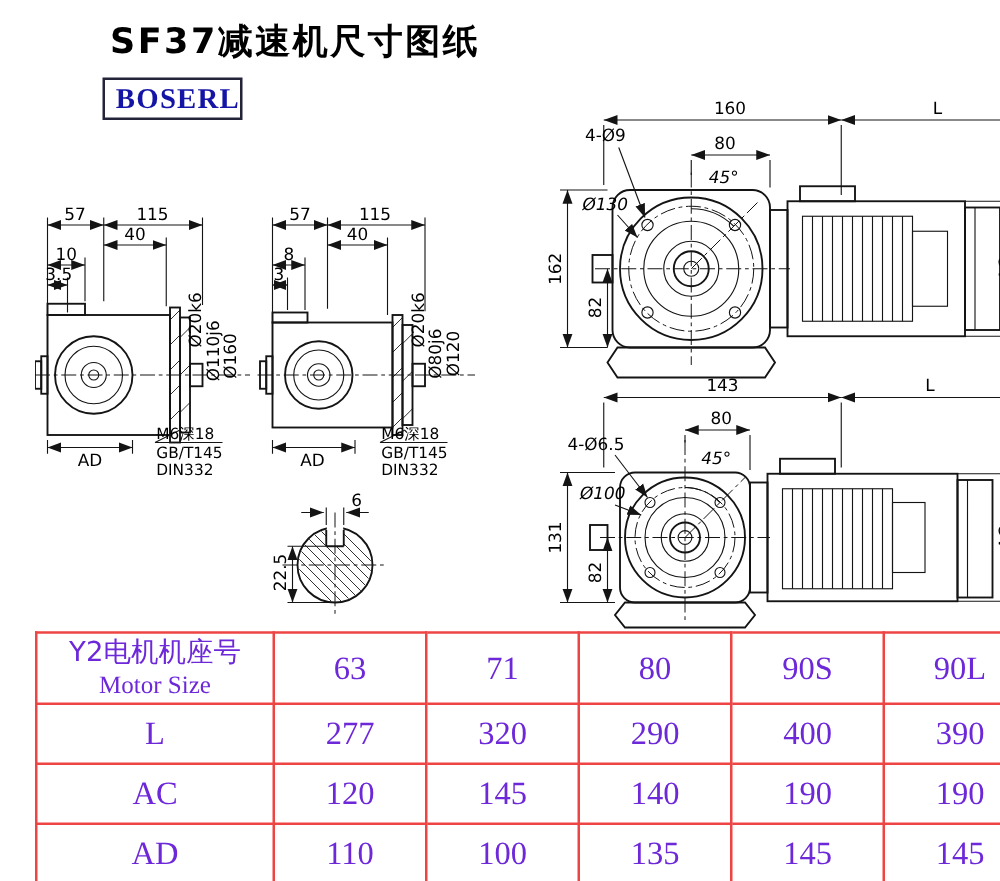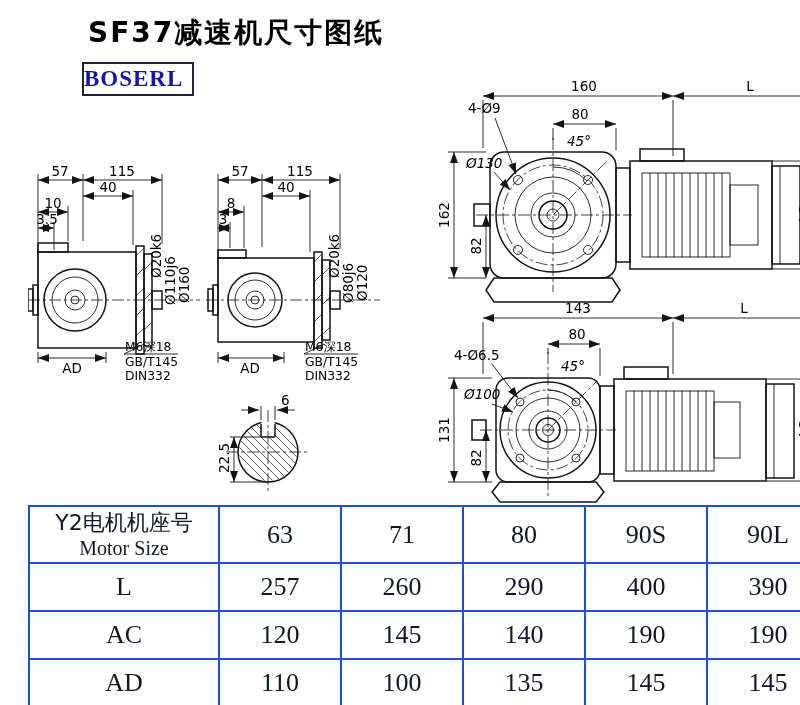--- a/index.html
+++ b/index.html
@@ -8,21 +8,21 @@
     width:800px; height:705px; position:relative; overflow:hidden;
     font-family:"DejaVu Sans","Liberation Sans",sans-serif; color:#000;
   }
   .page { position:absolute; left:0; top:0; width:800px; height:705px; background:#fff;margin-left:28px; }
   .title {
     position:absolute; left:60px; top:14px; font-size:28px; font-weight:bold;
     letter-spacing:2px; color:#000; font-family:"DejaVu Sans",sans-serif;
   }
   .brand-box {
     position:absolute; left:54px; top:62px; width:112px; height:34px;
-    border:2px solid #23233a; display:flex; align-items:center; justify-content:flex-start;
+    border:2px solid #23233a; display:flex; align-items:center; justify-content:flex-end;
     background:#fff;
   }
   .brand {
     font-family:"Liberation Serif","DejaVu Serif",serif; font-weight:bold;
     font-size:23px; color:#1414a6; letter-spacing:1px;
   }
   svg.drawing { position:absolute; left:0; top:0; }
 
   
   .ol { fill:none; stroke:#141414; stroke-width:1.5; }
@@ -34,22 +34,22 @@
   text.sm { font-size:12.3px; }
   .mid { text-anchor:middle; }
   .it { font-style:italic; }
 
   
   table.dim-table {
     position:absolute; left:0; top:505px; width:800px; height:200px;
     border-collapse:collapse; table-layout:fixed; background:#fff;
   }
   table.dim-table td {
-    border:2px solid #1d4ed8; text-align:center; vertical-align:middle;
-    font-family:"Liberation Serif","DejaVu Serif",serif; font-size:26px; color:#0f172a;
+    border:2px solid #ef4444; text-align:center; vertical-align:middle;
+    font-family:"Liberation Serif","DejaVu Serif",serif; font-size:26px; color:#6d28d9;
     padding:0;
   }
   tr.r-head { height:57px; }
   tr.r-data1 { height:48px; }
   tr.r-data2 { height:48px; }
   tr.r-data3 { height:47px; }
   td.head-cell { text-align:left; padding-left:3px; }
   .hc1 { font-family:"DejaVu Sans",sans-serif; font-size:22px; line-height:26px; }
   .hc2 { font-family:Liberation Serif, serif; font-size:20px; line-height:24px; }
 </style>
@@ -367,22 +367,22 @@
           <div class="hc2">Motor Size</div>
         </td>
         <td>63</td>
         <td>71</td>
         <td>80</td>
         <td>90S</td>
         <td>90L</td>
       </tr>
       <tr class="r-data1">
         <td>L</td>
-        <td>257</td>
-        <td>260</td>
+        <td>277</td>
+        <td>320</td>
         <td>290</td>
         <td>400</td>
         <td>390</td>
       </tr>
       <tr class="r-data2">
         <td>AC</td>
         <td>120</td>
         <td>145</td>
         <td>140</td>
         <td>190</td>

